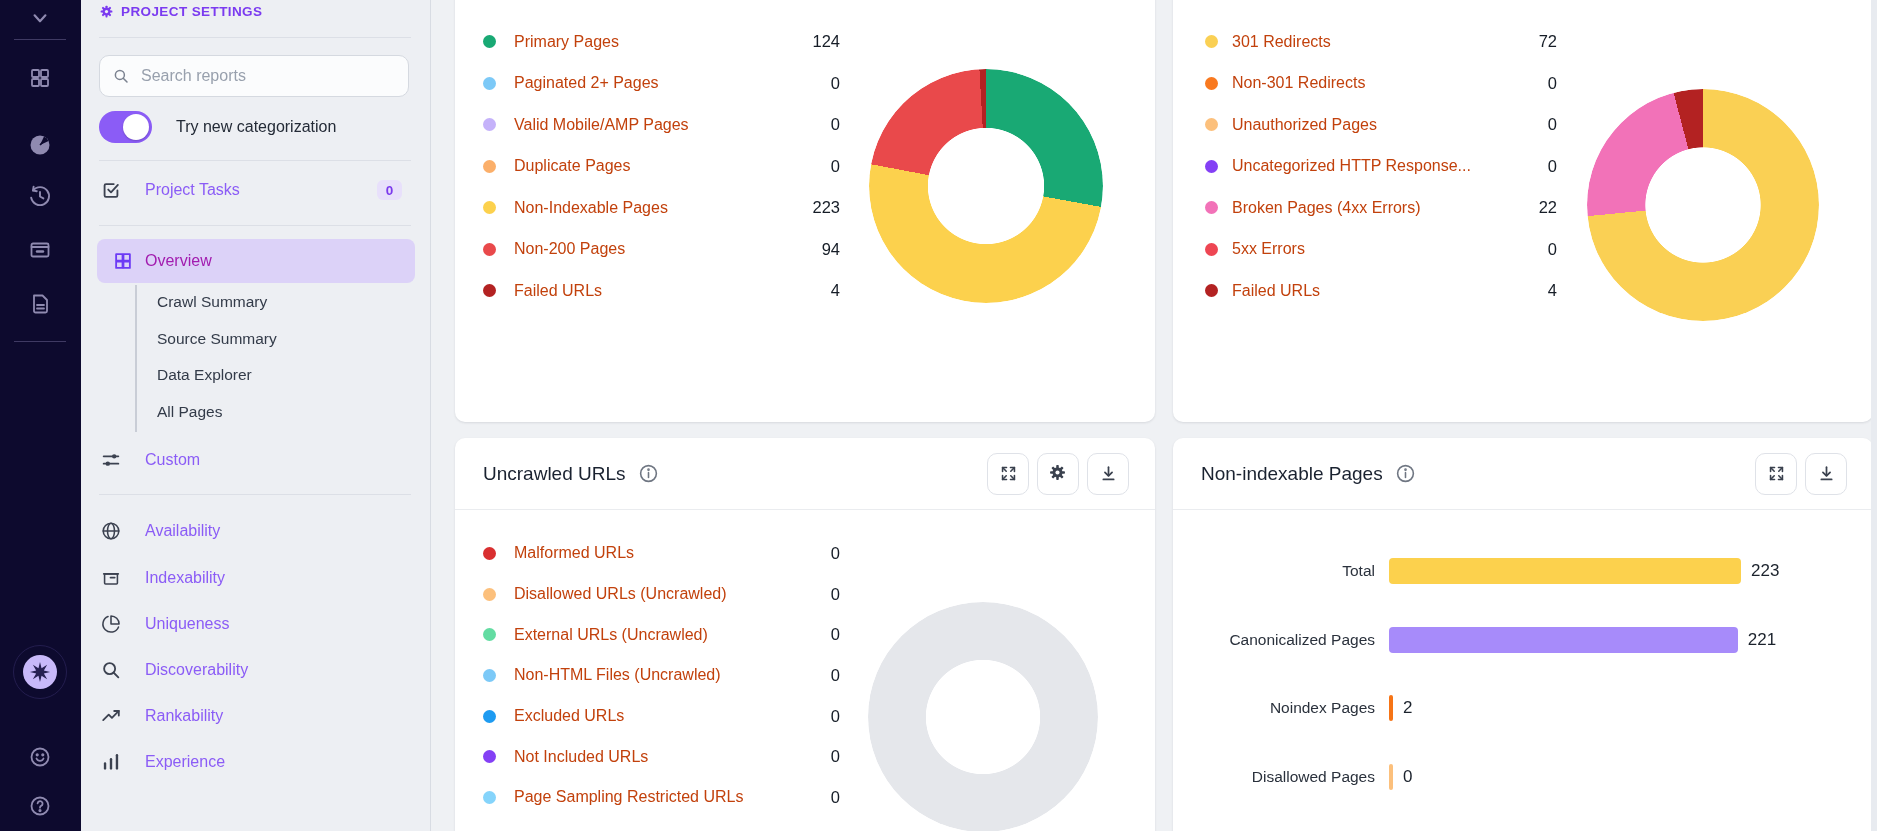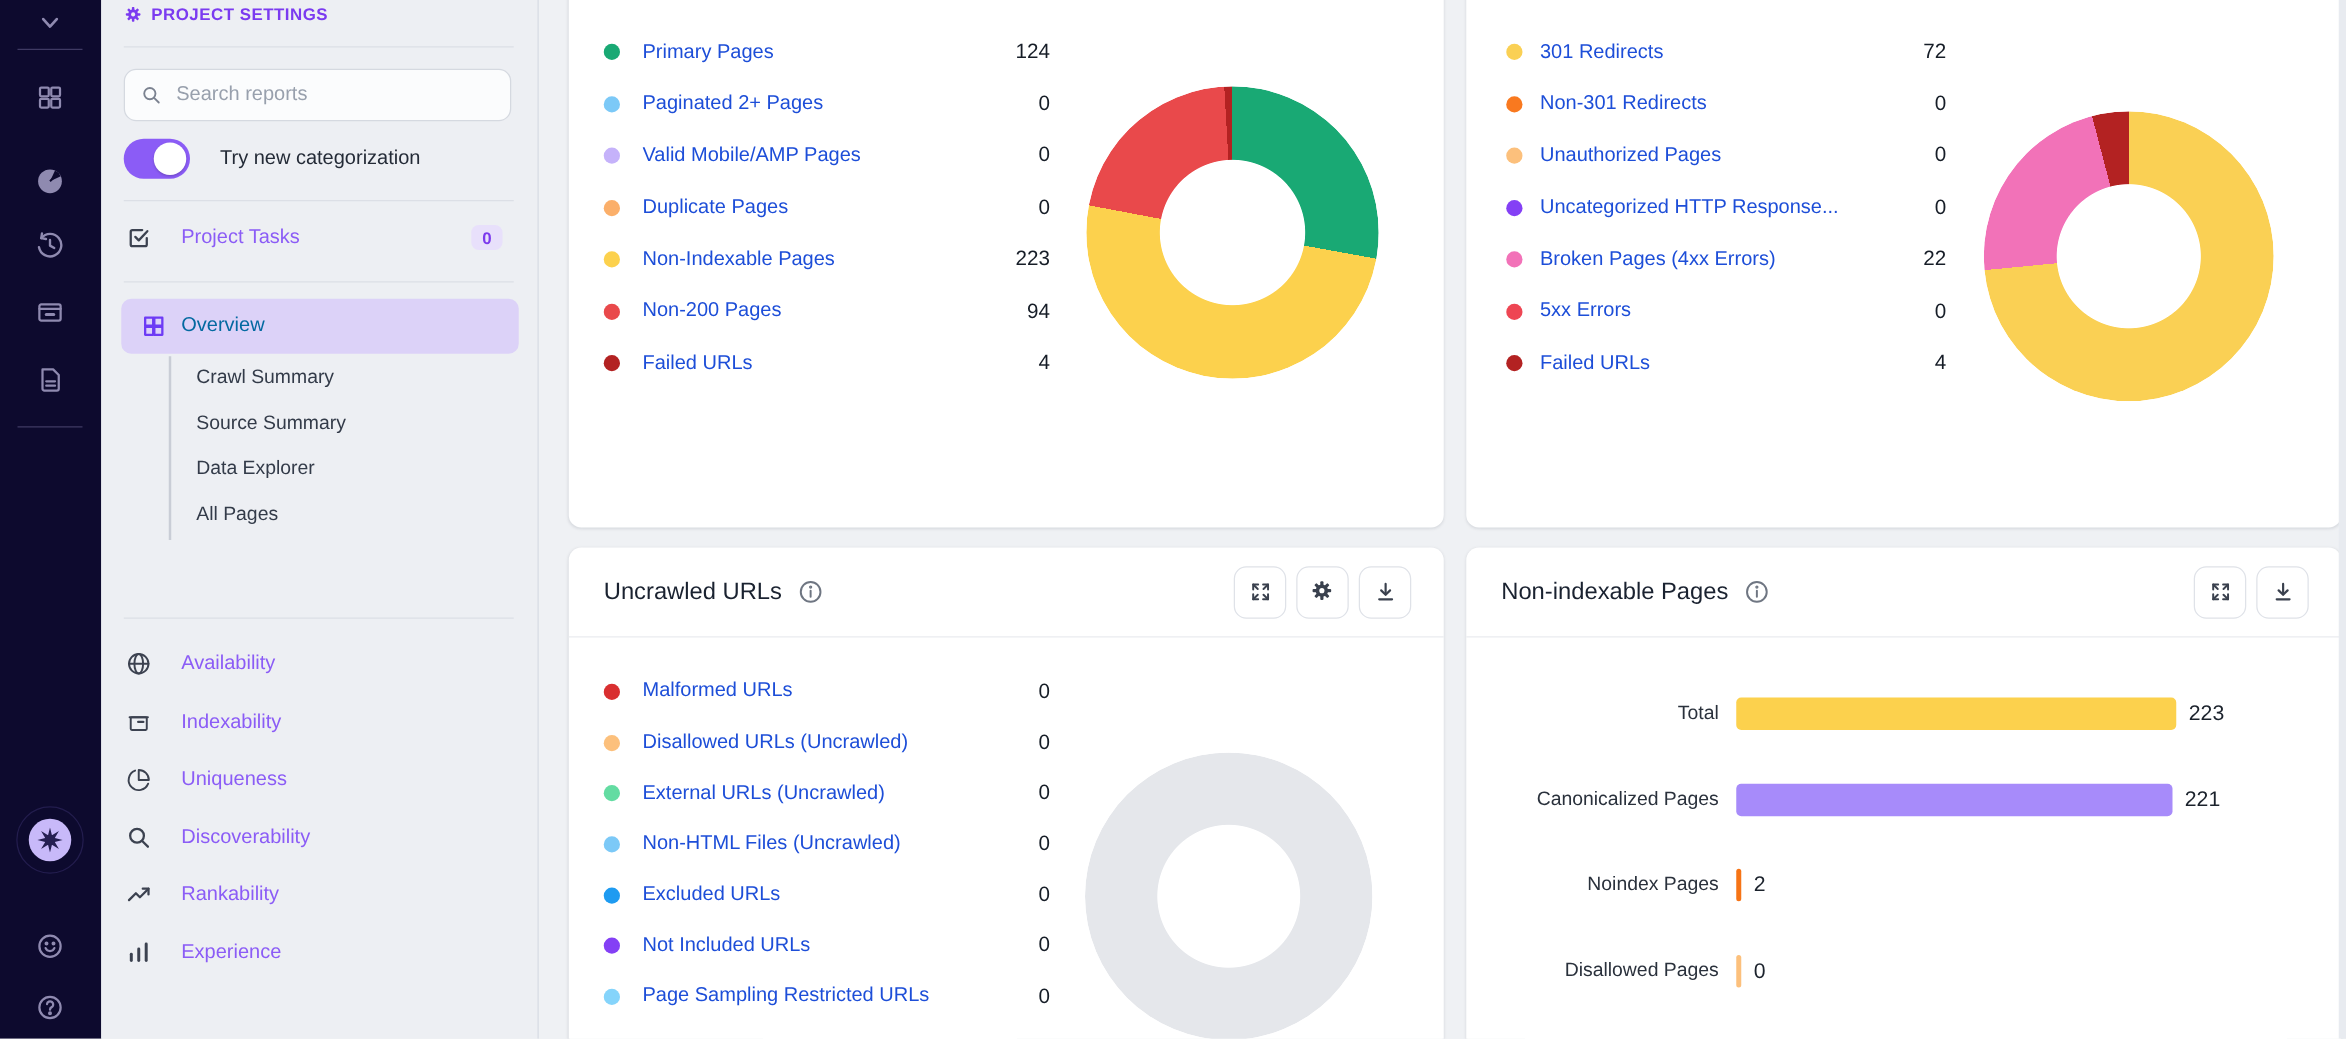--- a/index.html
+++ b/index.html
@@ -37,42 +37,42 @@
   .nav-row{position:absolute;left:0;width:349px;height:40px;display:flex;align-items:center;cursor:pointer;}
   .nav-row .nico{position:absolute;left:19px;width:22px;height:22px;color:#3c4250;}
   .nav-row .nlab{position:absolute;left:64px;font-size:16px;color:#8b5cf6;white-space:nowrap;}
   #tasks-badge{position:absolute;left:296px;top:50%;transform:translateY(-50%);min-width:15px;height:20px;
        padding:0 5px;background:#e8e0fb;color:#7c3aed;border-radius:6px;font-size:13.5px;font-weight:700;
        display:flex;align-items:center;justify-content:center;}
   #overview-row{position:absolute;left:16px;top:239px;width:318px;height:44px;background:#dcd2f8;
        border-radius:8px;cursor:pointer;}
   #overview-row .oico{position:absolute;left:15px;top:11px;width:22px;height:22px;color:#6d3bf5;}
   #overview-row .olab{position:absolute;left:48px;top:50%;transform:translateY(-50%);font-size:16px;
-       color:#0369a1;font-weight:500;}
+       color:#a21caf;font-weight:500;}
   #subline{position:absolute;left:54px;top:285px;width:2px;height:147px;background:#c9cdd6;}
   .sub-item{position:absolute;left:76px;font-size:15.5px;color:#333b49;cursor:pointer;white-space:nowrap;
        transform:translateY(-50%);}
   
   .card{position:absolute;background:#fff;border-radius:10px;
        box-shadow:0 1px 3px rgba(16,24,40,.07),0 1px 2px rgba(16,24,40,.04);}
   .card-header{position:absolute;left:0;right:0;top:0;height:72px;border-bottom:1px solid #eaecef;
        display:flex;align-items:center;padding:0 26px 0 28px;box-sizing:border-box;}
   .card-title{font-size:19px;color:#1a2230;font-weight:500;}
   .info-ic{width:21px;height:21px;color:#6f7682;margin-left:12px;cursor:pointer;}
   .hbtns{margin-left:auto;display:flex;gap:8px;}
   .hbtn{width:42px;height:42px;border:1px solid #dfe2e8;border-radius:10px;background:#fff;
        display:flex;align-items:center;justify-content:center;cursor:pointer;color:#3a414e;padding:0;}
   .hbtn svg{width:19px;height:19px;}
   .hbtn .gch{width:21px;height:21px;}
   .legend{position:absolute;}
   .legend-item{display:flex;align-items:center;height:var(--rh,41.5px);cursor:pointer;}
   .ldot{width:13px;height:13px;border-radius:50%;flex:none;}
   .legend.pad-a .ldot{margin-right:18px;}
   .legend.pad-b .ldot{margin-right:14px;}
-  .llab{flex:1;font-size:16px;color:#1d4ed8;white-space:nowrap;overflow:hidden;}
+  .llab{flex:1;font-size:16px;color:#c2410c;white-space:nowrap;overflow:hidden;}
   .lval{margin-left:8px;font-size:16.5px;color:#161d27;font-weight:500;}
   .donut{position:absolute;border-radius:50%;cursor:pointer;
        -webkit-mask:radial-gradient(closest-side,transparent 0 49.4%,#000 50%);
        mask:radial-gradient(closest-side,transparent 0 49.4%,#000 50%);}
   #view-all{position:absolute;left:25px;top:428px;height:41px;display:inline-flex;align-items:center;
        gap:11px;padding:0 17px 0 18px;background:#fff;border:1px solid #d6dae0;border-radius:10px;
        font-size:16px;font-weight:500;color:#1f2733;cursor:pointer;
        font-family:"Liberation Sans","DejaVu Sans",sans-serif;}
   #view-all svg{width:19px;height:19px;color:#2a313c;}
   
@@ -219,20 +219,31 @@
     <span class="olab">Overview</span>
   </div>
   <div id="subline"></div>
   <div id="sub-items">
       <div class="sub-item" style="top: 302px;">Crawl Summary</div>
       <div class="sub-item" style="top: 339px;">Source Summary</div>
       <div class="sub-item" style="top: 375px;">Data Explorer</div>
       <div class="sub-item" style="top: 412px;">All Pages</div>
     </div>
 
+  <div class="nav-row" style="top:440px">
+    <span class="nico">
+        <svg viewBox="0 0 24 24" fill="none" stroke="currentColor" stroke-linecap="round" stroke-linejoin="round" stroke-width="2">
+          <line x1="4" y1="8" x2="20" y2="8"></line>
+          <circle cx="15.5" cy="8" r="2.4" fill="currentColor" stroke="none"></circle>
+          <line x1="4" y1="16" x2="20" y2="16"></line>
+          <circle cx="8.5" cy="16" r="2.4" fill="currentColor" stroke="none"></circle>
+        </svg>
+      </span>
+    <span class="nlab">Custom</span>
+  </div>
   <div class="sb-div" style="top:494px"></div>
 
   <div id="section-items">
       <div class="nav-row" style="top: 511px;">
         <span class="nico">
           <svg viewBox="0 0 24 24" fill="none" stroke="currentColor" stroke-linecap="round" stroke-linejoin="round" stroke-width="1.7">
             <circle cx="12" cy="12" r="8.5"></circle>
             <ellipse cx="12" cy="12" rx="3.8" ry="8.5"></ellipse>
             <line x1="3.5" y1="12" x2="20.5" y2="12"></line>
           </svg>

